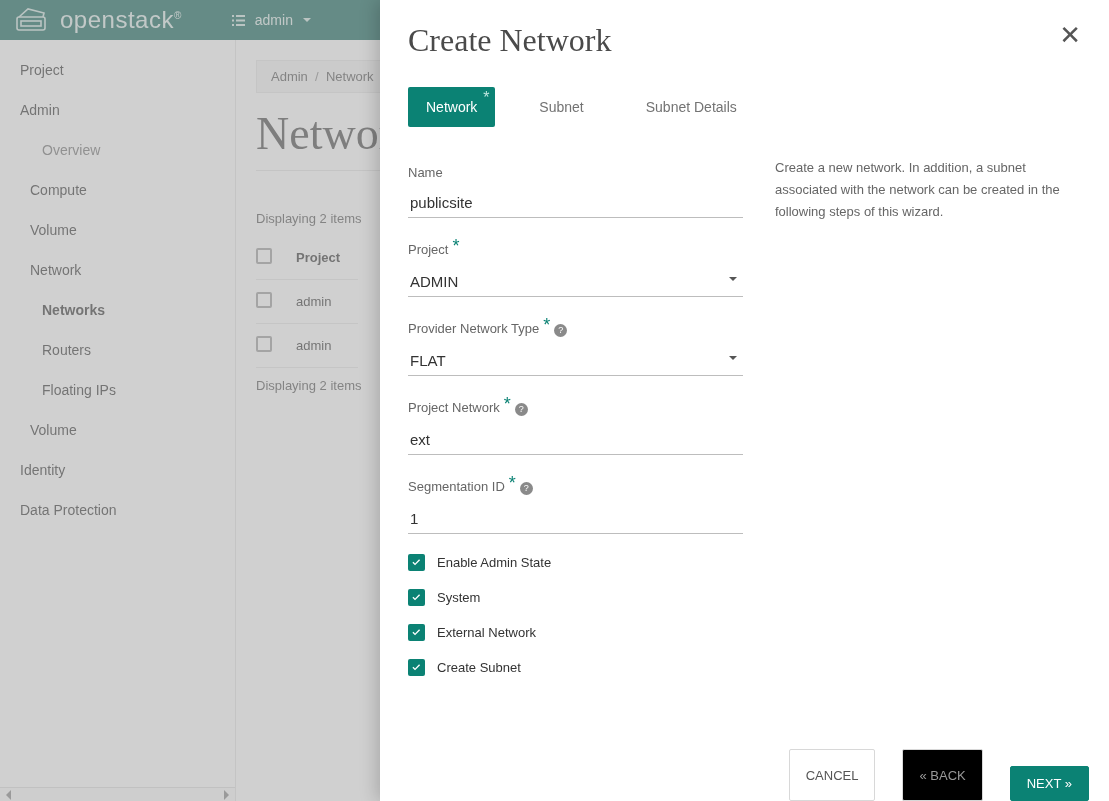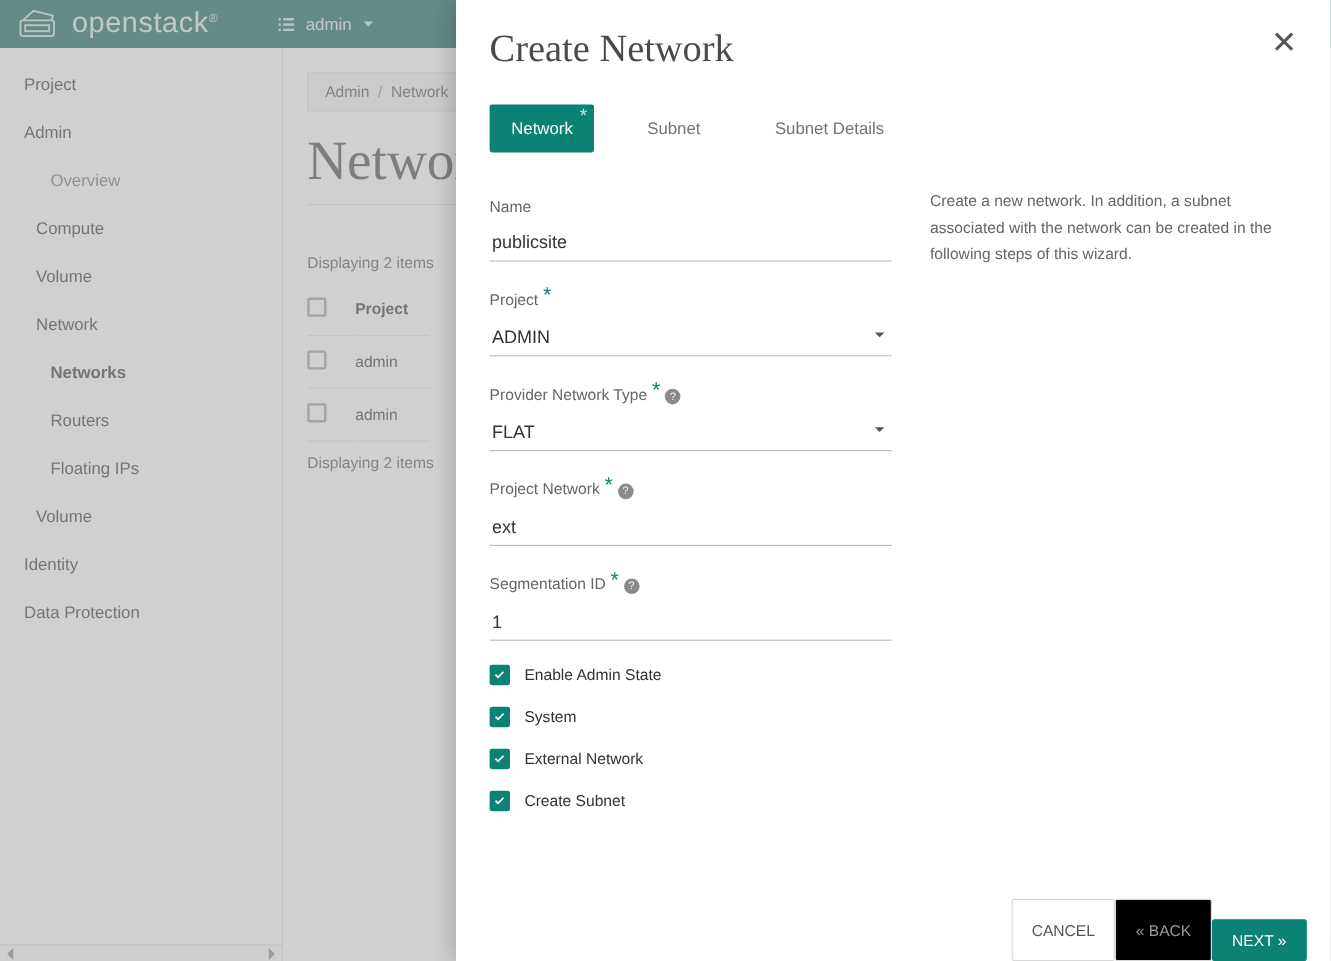--- a/index.html
+++ b/index.html
@@ -57,21 +57,21 @@
   .field { margin-bottom:20px; }
   .field label { display:block; font-size:13px; color:#666; margin-bottom:8px;margin-top:16px; }
   .req { color:#0b8274; font-size:18px; position:relative; top:-2px; padding-left:4px;}
   .help { display:inline-block; width:13px; height:13px; border-radius:50%; background:#8a8a8a; color:#fff; font-size:9px; line-height:13px; text-align:center; margin-left:4px; cursor:help;}
   .txt, .sel { width:100%; border:none; border-bottom:1px solid #bdbdbd; padding:6px 2px; font-size:15px; color:#333; background:transparent; outline:none;}
   .sel-wrap { position:relative; }
   .sel-wrap .dd { position:absolute; right:6px; top:10px; width:0;height:0;border-left:4px solid transparent;border-right:4px solid transparent;border-top:4px solid #555;}
   .check-row { display:flex; align-items:center; gap:12px; margin:18px 0; font-size:13px; color:#333;}
   .chk { width:17px; height:17px; background:#0b8274; border-radius:2px; display:inline-flex; align-items:center; justify-content:center; }
   .chk svg { width:13px; height:13px; }
-  .modal-foot { border-top:0; display:flex; justify-content:flex-end; gap:0; padding:12px 20px 0 20px; }
+  .modal-foot { border-top:0; display:flex; justify-content:flex-end; gap:27px; padding:12px 20px 0 20px; }
   .btn { font-size:13px; padding:9px 16px; border-radius:2px; border:1px solid #d8d8d8; background:#fff; color:#555; cursor:pointer;}
   .btn.disabled { background:#000000; color:#999; cursor:default;}
   .btn.primary { background:#0b8274; color:#fff; border-color:#0b8274;margin-top:17px;}
 </style>
 </head>
 <body>
 
 <div class="topbar">
   <div class="logo">
     <span class="logo-mark">

